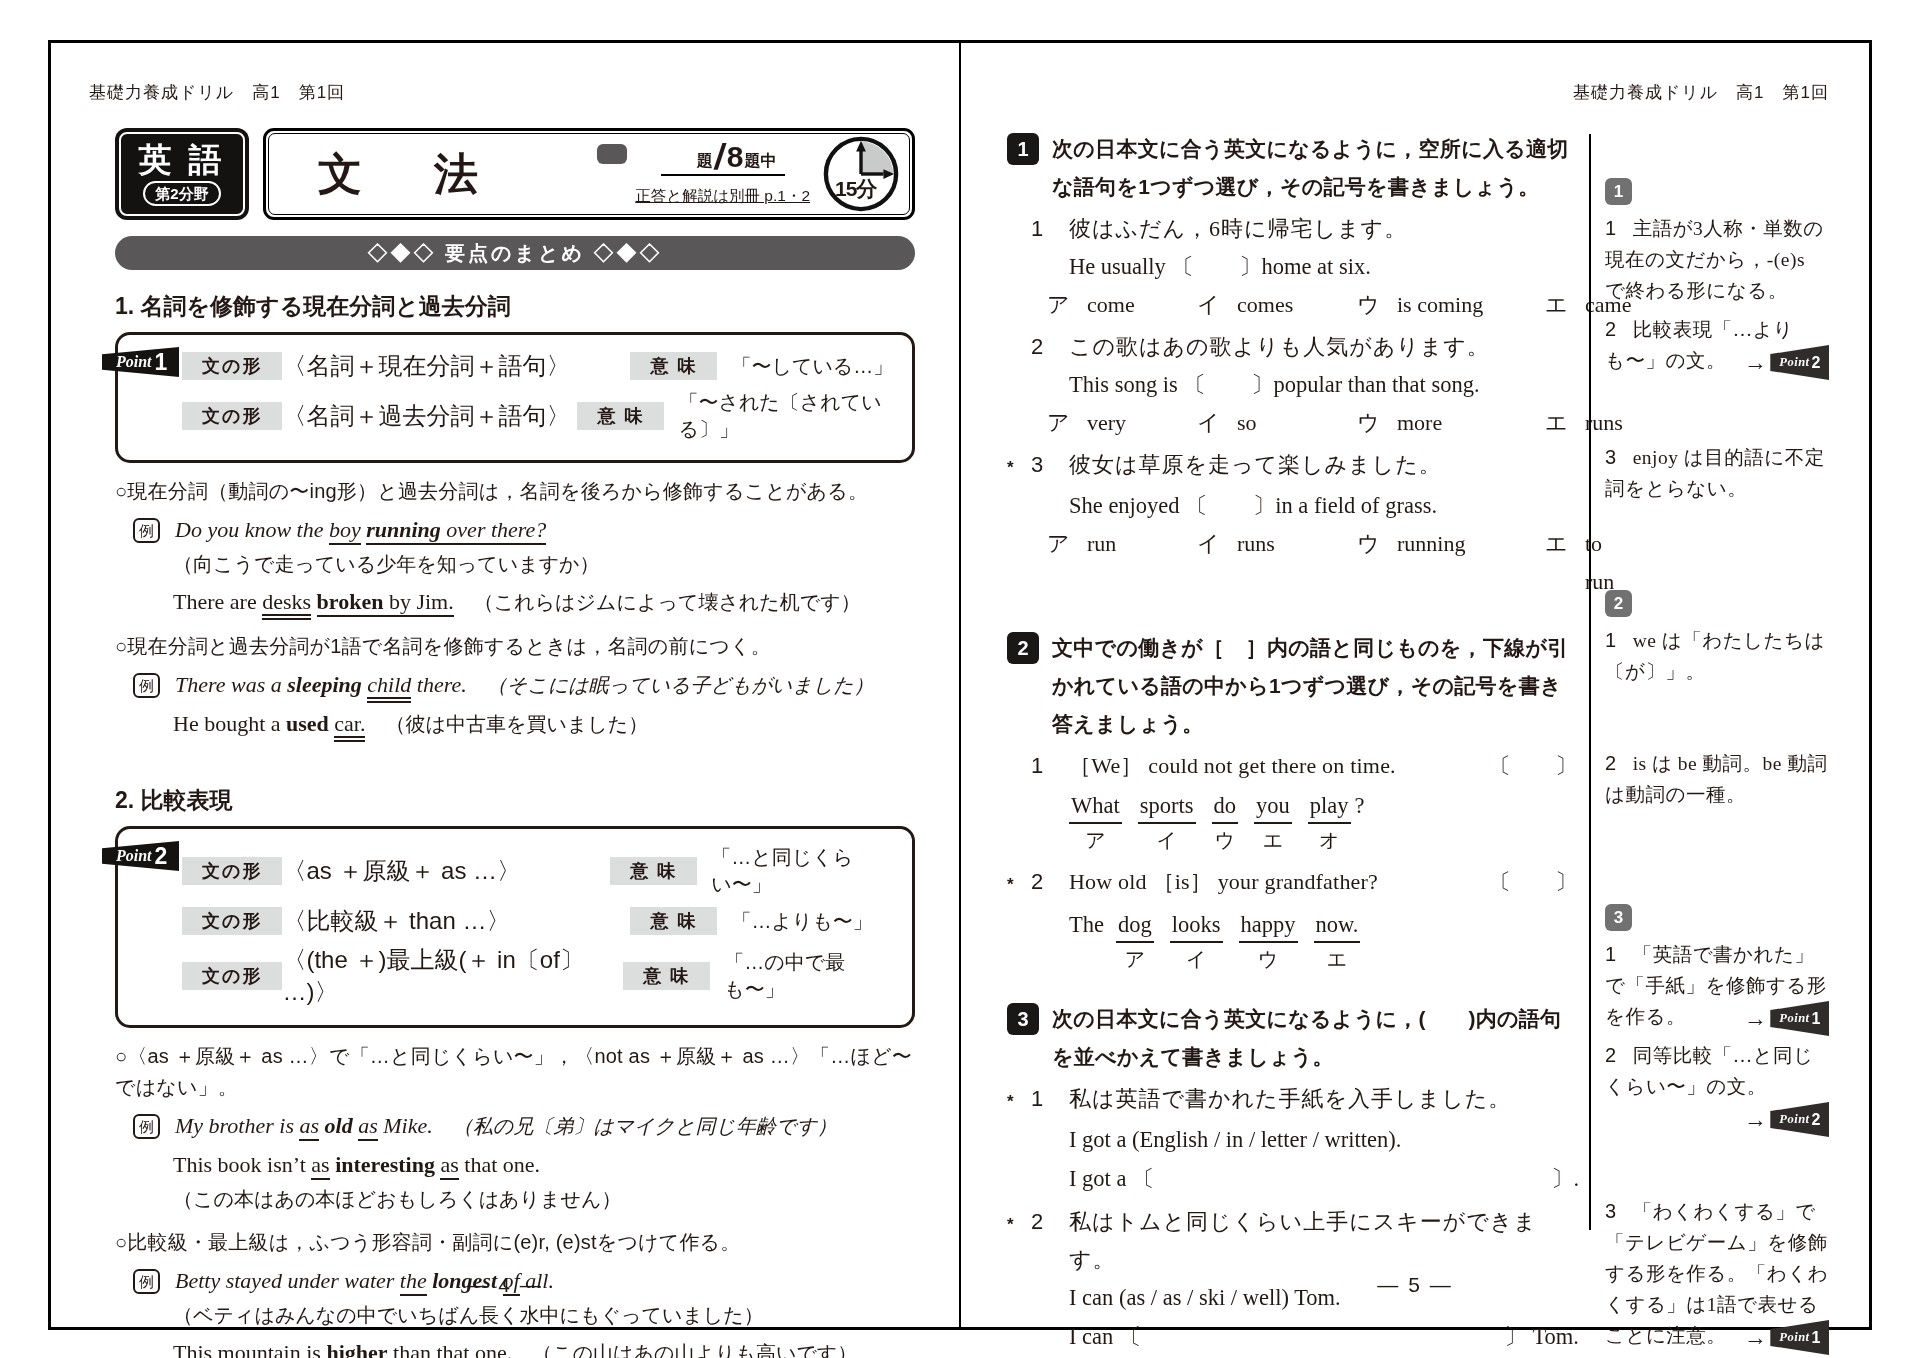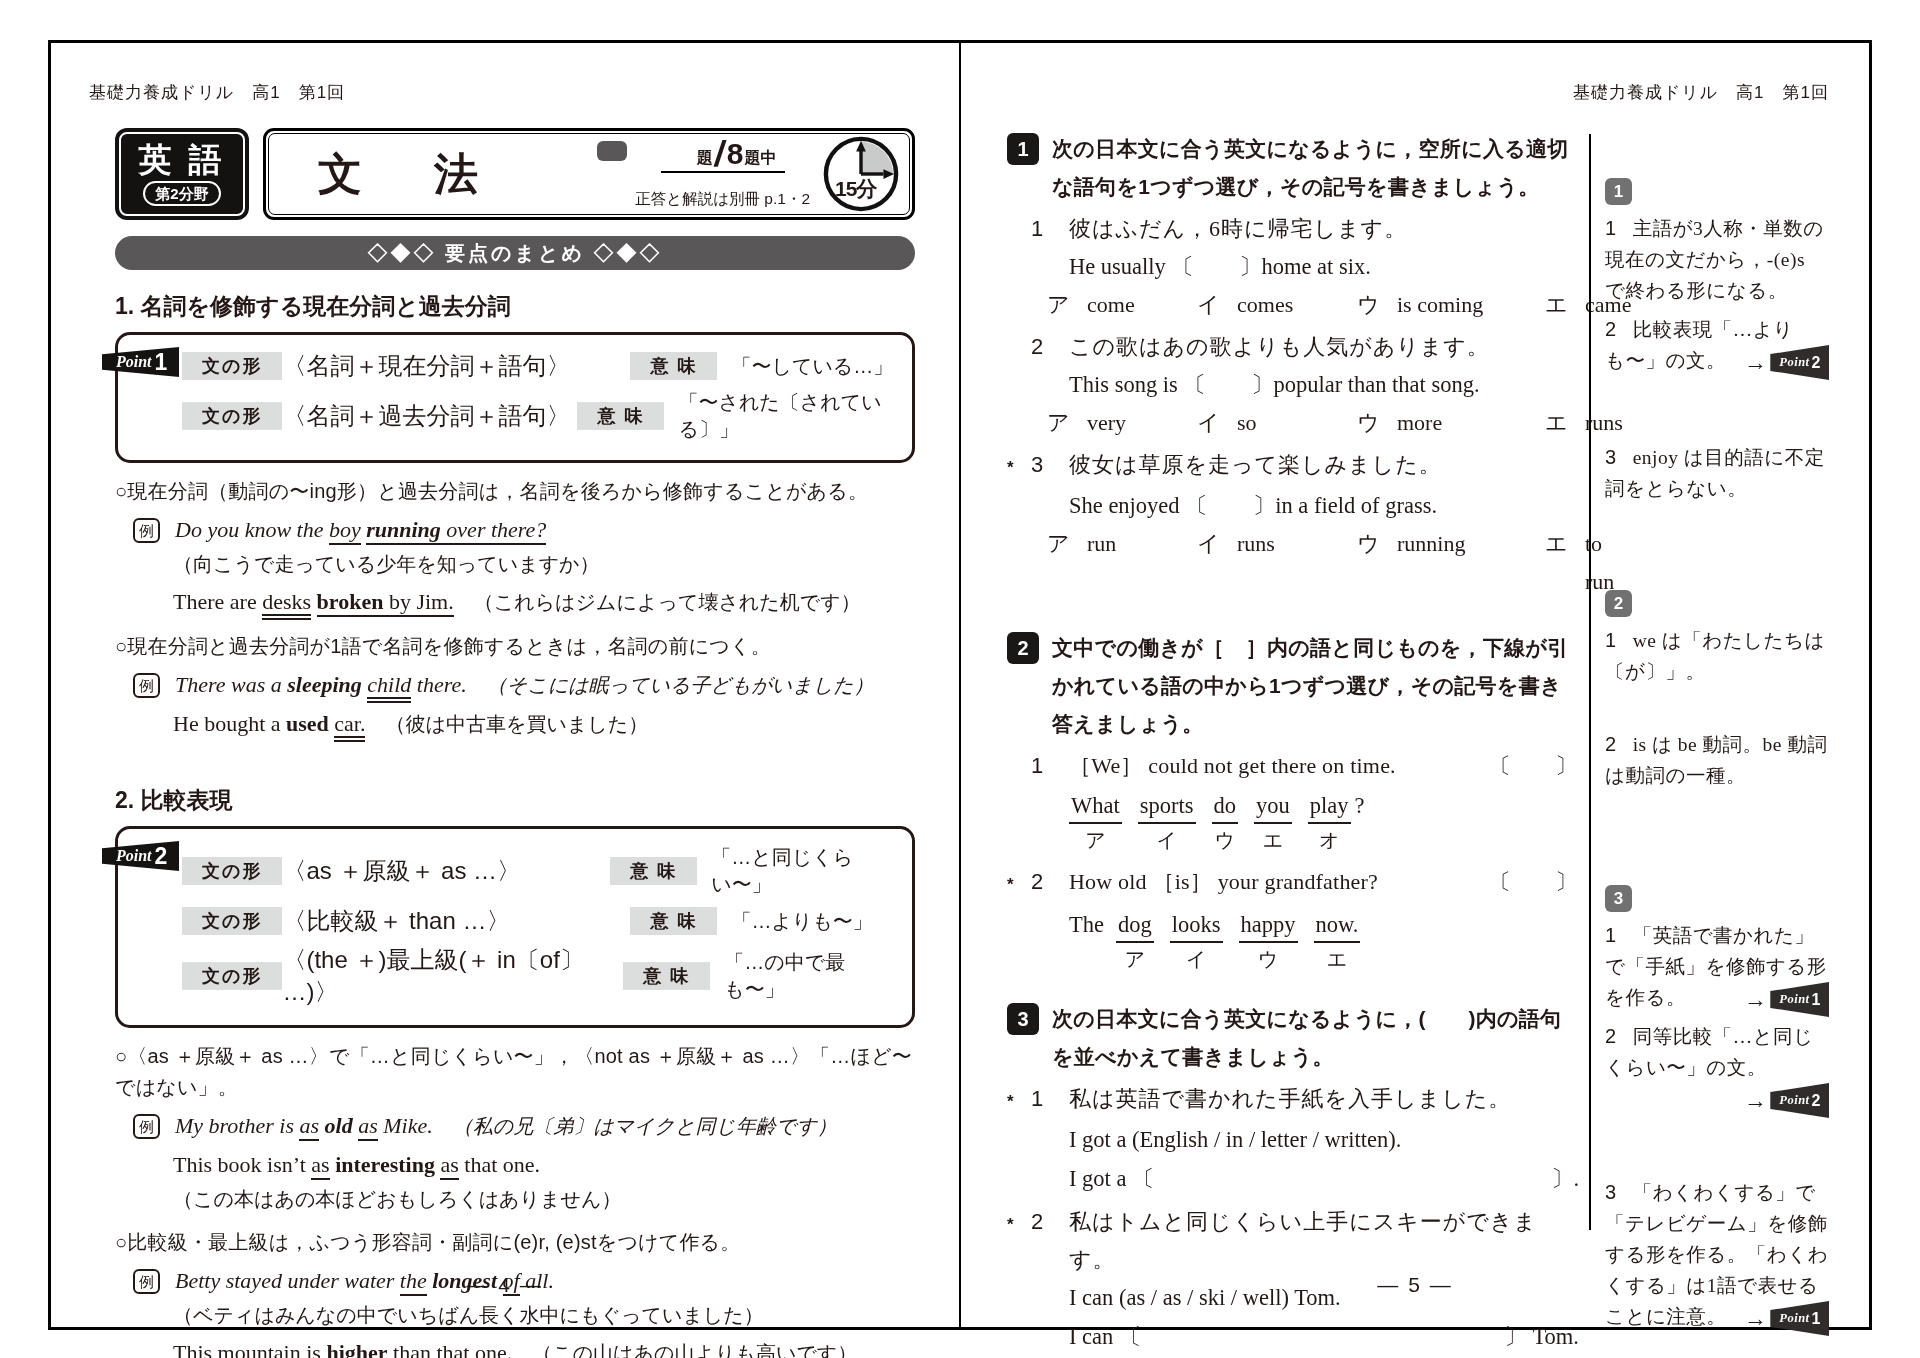--- a/index.html
+++ b/index.html
@@ -30,21 +30,21 @@
   .title-text{font-size:44px;font-weight:bold;letter-spacing:14px;white-space:nowrap;}
   .score-area{margin-left:auto;display:flex;align-items:flex-start;gap:8px;margin-right:12px;}
   .seitou-badge{writing-mode:vertical-rl;background:#595757;color:#fff;font-size:17px;font-weight:bold;
                 border-radius:6px;padding:7px 4px;letter-spacing:3px;line-height:22px;margin-top:2px;}
   .score-right{display:flex;flex-direction:column;align-items:center;}
   .score-top{display:flex;align-items:flex-end;border-bottom:2.5px solid #000;padding:0 8px 2px 2px;}
   .sc-blank{display:inline-block;width:34px;}
   .sc-unit{font-size:16px;font-weight:bold;line-height:22px;}
   .sc-slash{font-size:36px;font-weight:bold;line-height:30px;margin:0 2px;transform:skewX(-8deg);}
   .sc-big{font-size:30px;font-weight:bold;line-height:30px;margin-right:1px;}
-  .score-note{font-size:15.5px;padding-top:16px;white-space:nowrap;}
+  .score-note{font-size:15.5px;padding-top:10px;white-space:nowrap;text-decoration:underline;}
   .clock{width:78px;height:78px;flex:none;position:relative;}
   .clock-label{position:absolute;left:13px;top:40px;font-size:21px;font-weight:bold;letter-spacing:-1px;}
 
   
   .summary-bar{margin-top:16px;background:#595757;color:#fff;border-radius:17px;height:34px;line-height:34px;
                text-align:center;font-size:20px;letter-spacing:3px;font-weight:bold;}
   .sec-heading{font-size:23px;font-weight:bold;margin-top:22px;line-height:28px;}
   .sec-heading.second{margin-top:46px;}
   .point-box{margin-top:12px;border:3px solid #231815;border-radius:15px;position:relative;
              padding:8px 10px 10px 64px;}
@@ -107,21 +107,21 @@
 
   
   .note-group{margin-top:0;}
   .note-group.g2{margin-top:86px;}
   .note-group.g3{margin-top:94px;}
   .note-badge{width:27px;height:27px;background:#727171;color:#fff;border-radius:6px;
               display:flex;align-items:center;justify-content:center;font-size:17px;font-weight:bold;}
   .note-item{font-family:"Liberation Serif",serif;font-size:19.5px;line-height:31px;margin-top:8px;
              letter-spacing:0.5px;}
   .note-item.gap1{margin-top:66px;}
-  .note-item.gap2{margin-top:42px;}
+  .note-item.gap2{margin-top:61px;}
   .note-item.gap3{margin-top:94px;}
   .note-num{font-family:"Liberation Sans",sans-serif;font-size:20px;margin-right:16px;}
   .note-point{float:right;display:inline-flex;align-items:center;gap:3px;margin-left:6px;}
   .np-arrow{font-weight:bold;font-size:23px;line-height:28px;}
   .mini-flag{background:#2f2c2b;color:#fff;clip-path:polygon(0 26%,100% 0,100% 100%,0 74%);
              padding:2px 8px 2px 9px;display:inline-flex;align-items:center;gap:2px;}
   .mf-word{font-family:"Liberation Serif",serif;font-style:italic;font-weight:bold;font-size:12.5px;}
   .mf-num{font-size:16px;font-weight:bold;line-height:16px;font-family:"Liberation Sans",sans-serif;}
 </style>
 </head>

